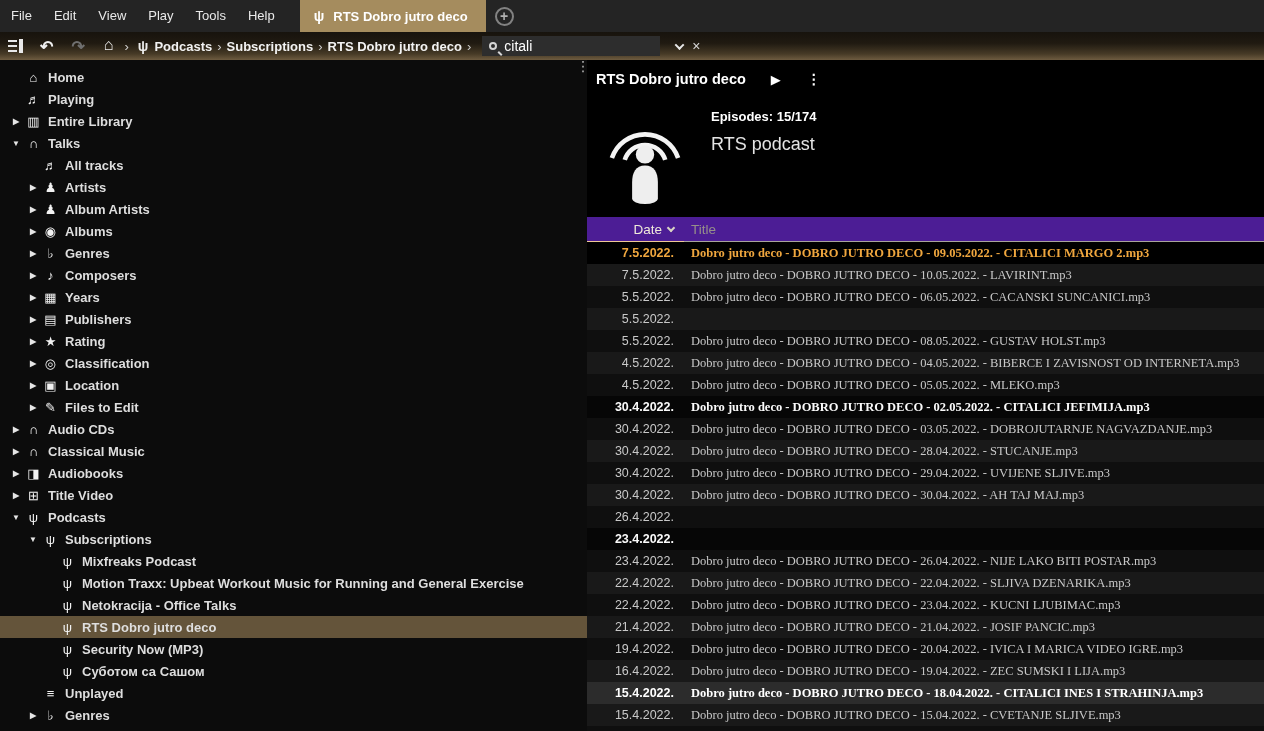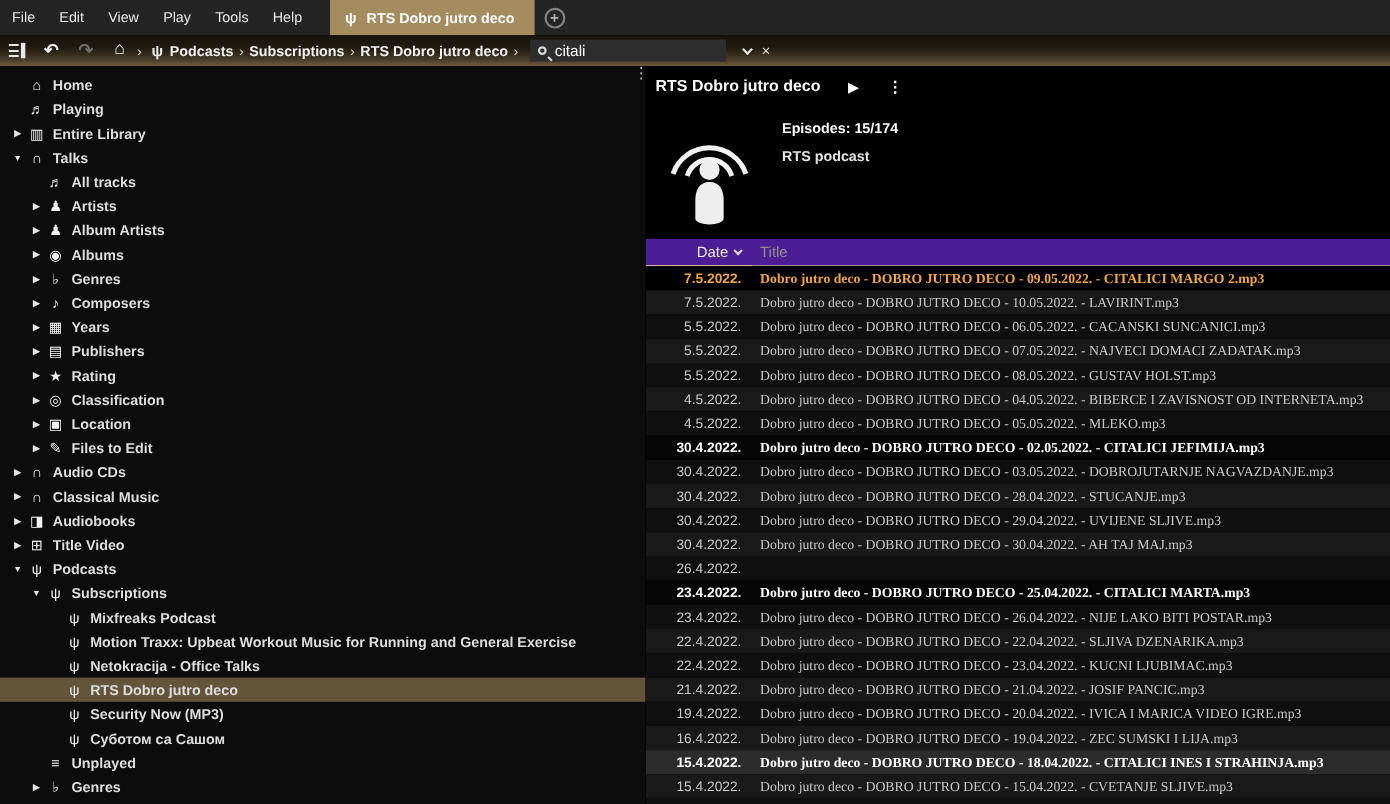--- a/index.html
+++ b/index.html
@@ -61,21 +61,21 @@
   .main { flex:1; min-width:0; background:#000; position:relative; }
   .grip { position:absolute; left:-11px; top:2px; color:#b9b9b9; font-size:14px; line-height:9px; }
   .panel-head { display:flex; align-items:center; padding:11px 0 0 9px; }
   .panel-title { color:#fff; font-size:14.5px; font-weight:700; }
   .play-btn { color:#fff; font-size:13px; margin-left:25px; }
   .kebab { color:#fff; font-size:14px; font-weight:700; margin-left:26px; }
   .pod-info { display:flex; margin-top:14px; padding-left:12px; }
   .artwork { width:92px; flex:none; }
   .pod-meta { margin-left:20px; padding-top:8px; }
   .pod-episodes { color:#fff; font-size:13px; font-weight:600; }
-  .pod-sub { color:#e4e4e4; font-size:13px; font-weight:700; margin-top:10px; }
+  .pod-sub { color:#e4e4e4; font-size:18px; font-weight:400; margin-top:10px; }
 
   
   .etable { position:absolute; top:157px; left:0; right:0; bottom:0;
             display:flex; flex-direction:column; overflow:hidden; }
   .thead { height:25px; flex:none; display:flex; background:#4c1d95; }
   .th { display:flex; align-items:center; height:100%; }
   .th-date { width:97px; flex:none; justify-content:flex-end; padding-right:10px;
              color:#efe9da; font-size:13.5px; border-bottom:1px solid #eec896; }
   .th-date .sortchev { width:6px; height:6px; border-right:2px solid #d9d3c4;
              border-bottom:2px solid #d9d3c4; transform:rotate(45deg); margin:-3px 0 0 6px; }
@@ -340,21 +340,20 @@
             <div class="erow s-normal">
               <div class="c-date">7.5.2022.</div>
               <div class="c-title">Dobro jutro deco - DOBRO JUTRO DECO - 10.05.2022. - LAVIRINT.mp3</div>
             </div>
             <div class="erow s-normal">
               <div class="c-date">5.5.2022.</div>
               <div class="c-title">Dobro jutro deco - DOBRO JUTRO DECO - 06.05.2022. - CACANSKI SUNCANICI.mp3</div>
             </div>
             <div class="erow s-normal">
               <div class="c-date">5.5.2022.</div>
-              <div class="c-title">Dobro jutro deco - DOBRO JUTRO DECO - 07.05.2022. - NAJVECI DOMACI ZADATAK.mp3</div>
             </div>
             <div class="erow s-normal">
               <div class="c-date">5.5.2022.</div>
               <div class="c-title">Dobro jutro deco - DOBRO JUTRO DECO - 08.05.2022. - GUSTAV HOLST.mp3</div>
             </div>
             <div class="erow s-normal">
               <div class="c-date">4.5.2022.</div>
               <div class="c-title">Dobro jutro deco - DOBRO JUTRO DECO - 04.05.2022. - BIBERCE I ZAVISNOST OD INTERNETA.mp3</div>
             </div>
             <div class="erow s-normal">
@@ -379,21 +378,20 @@
             </div>
             <div class="erow s-normal">
               <div class="c-date">30.4.2022.</div>
               <div class="c-title">Dobro jutro deco - DOBRO JUTRO DECO - 30.04.2022. - AH TAJ MAJ.mp3</div>
             </div>
             <div class="erow s-normal">
               <div class="c-date">26.4.2022.</div>
             </div>
             <div class="erow s-bold">
               <div class="c-date">23.4.2022.</div>
-              <div class="c-title">Dobro jutro deco - DOBRO JUTRO DECO - 25.04.2022. - CITALICI MARTA.mp3</div>
             </div>
             <div class="erow s-normal">
               <div class="c-date">23.4.2022.</div>
               <div class="c-title">Dobro jutro deco - DOBRO JUTRO DECO - 26.04.2022. - NIJE LAKO BITI POSTAR.mp3</div>
             </div>
             <div class="erow s-normal">
               <div class="c-date">22.4.2022.</div>
               <div class="c-title">Dobro jutro deco - DOBRO JUTRO DECO - 22.04.2022. - SLJIVA DZENARIKA.mp3</div>
             </div>
             <div class="erow s-normal">

